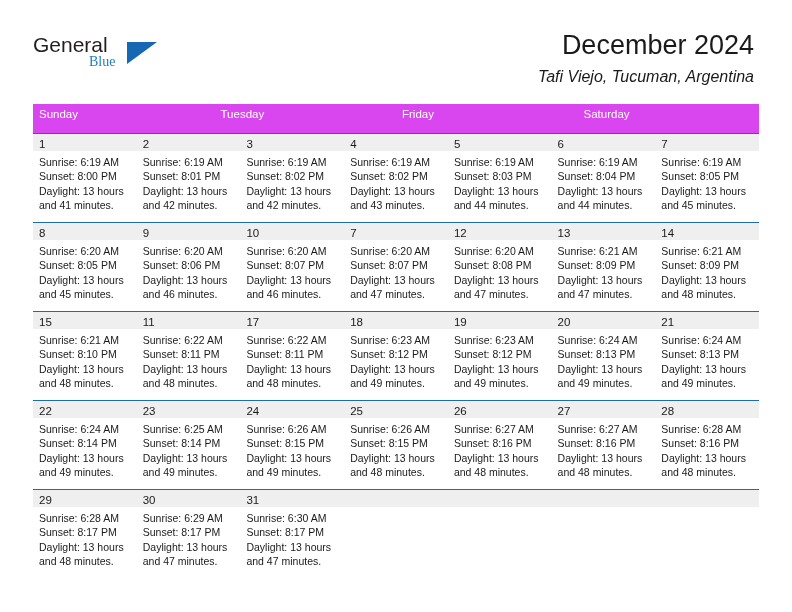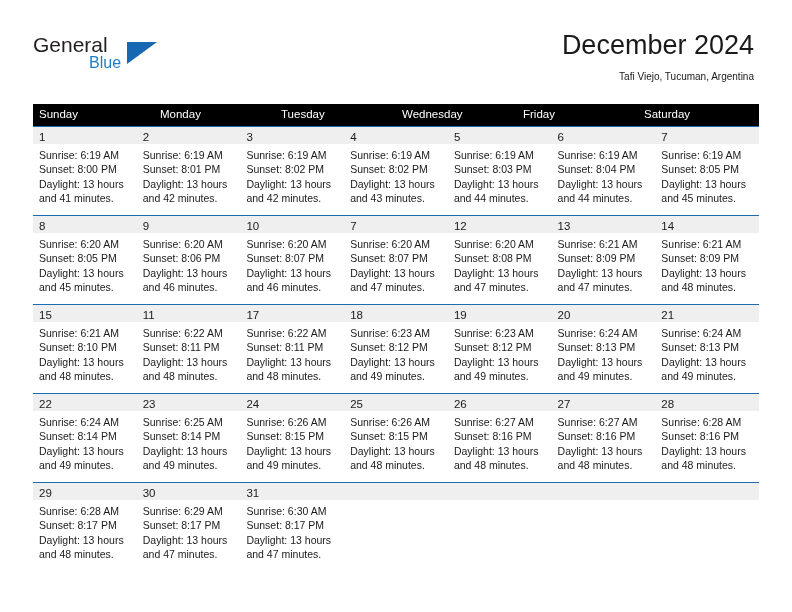--- a/index.html
+++ b/index.html
@@ -42,23 +42,23 @@
     top: 0;
     font-size: 21px;
     letter-spacing: 0px;
     color: #231f20;
     font-family: "Liberation Sans", sans-serif;
   }
   .logo-blue {
     position: absolute;
     left: 56px;
     top: 21px;
-    font-size: 16px;
+    font-size: 14px;
     color: #1f7ec4;
-    font-family: Liberation Sans, sans-serif;
+    font-family: Liberation Serif, serif;
   }
   .logo-tri {
     position: absolute;
     left: 94px;
     top: 9px;
     width: 0;
     height: 0;
     border-left: 30px solid #1668b3;
     border-bottom: 22px solid transparent;
   }
@@ -71,38 +71,39 @@
     margin-left: 32px;
   }
   .cal-title {
     font-size: 27px;
     font-weight: normal;
     color: #1a1a1a;
     line-height: 34px;
     white-space: nowrap;
   }
   .cal-subtitle {
-    font-size: 10px;
+    font-size: 16px;
     color: #1a1a1a;
     line-height: 22px;
     margin-top: 4px;
     white-space: nowrap;
+    font-style: italic;
   }
 
   
   .calendar {
     position: absolute;
     left: 33px;
     top: 104px;
     width: 726px;
   }
   .dow-row {
     display: flex;
-    background: #000000;
-    height: 22px;
+    background: #d946ef;
+    height: 29px;
   }
   .dow {
     flex: 1 1 0;
     color: #ffffff;
     font-size: 11.5px;
     line-height: 21px;
     padding-left: 6px;
     box-sizing: border-box;
     white-space: nowrap;
     overflow: hidden;
@@ -163,23 +164,21 @@
       <div class="cal-title">December 2024</div>
       <div class="cal-subtitle">Tafi Viejo, Tucuman, Argentina</div>
     </div>
 
   </div>
 
   <div class="calendar">
 
     <div class="dow-row">
       <div class="dow">Sunday</div>
-      <div class="dow">Monday</div>
       <div class="dow">Tuesday</div>
-      <div class="dow">Wednesday</div>
       <div class="dow">Friday</div>
       <div class="dow">Saturday</div>
     </div>
 
     <div class="week">
       <div class="cell">
         <div class="daynum-band"><span class="daynum">1</span></div>
         <div class="cell-body">
           <div class="cell-line">Sunrise: 6:19 AM</div>
           <div class="cell-line">Sunset: 8:00 PM</div>

